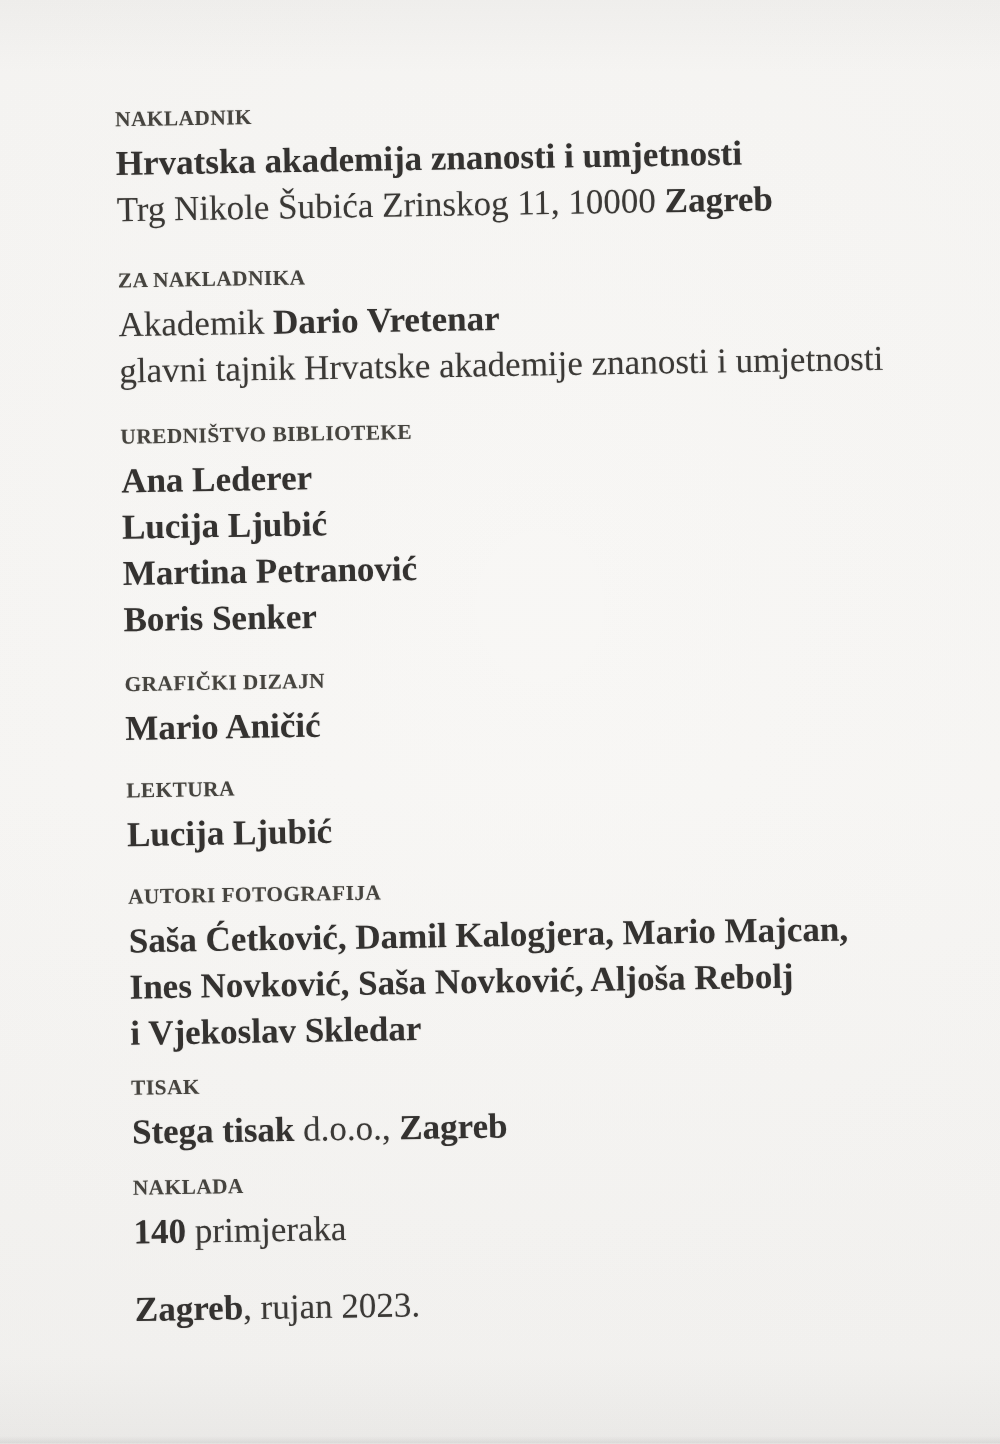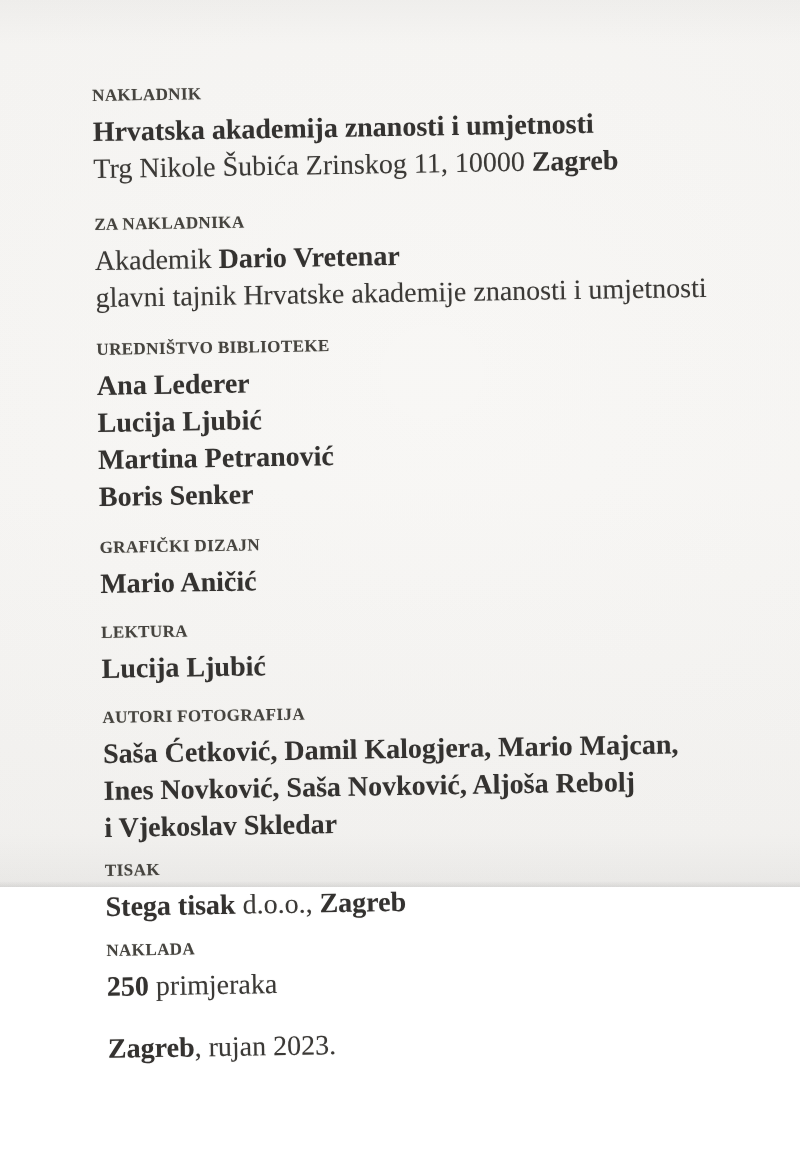--- a/index.html
+++ b/index.html
@@ -9,21 +9,21 @@
   body {
     width: 800px;
     height: 1155px;
     overflow: hidden;
     font-family: "Liberation Serif", "DejaVu Serif", serif;
   }
   
   .page {
     position: relative;
     width: 800px;
-    height: 887px;
+    height: 1155px;
     box-sizing: border-box;
     background:
       radial-gradient(145% 120% at 54% 42%, rgba(255,255,255,0) 0%, rgba(120,115,108,0.03) 68%, rgba(100,96,90,0.07) 100%),
       linear-gradient(180deg, #f1f0ee 0%, #f7f6f4 5%, #f8f7f5 55%, #f4f3f1 94%, #ecebe9 100%);
   }
   .page::after { 
     content: "";
     position: absolute;
     left: 0; right: 0; bottom: 0;
     height: 6px;
@@ -104,19 +104,19 @@
         <div class="line"><span class="run bold">Saša Ćetković, Damil Kalogjera, Mario Majcan,</span></div>
         <div class="line"><span class="run bold">Ines Novković, Saša Novković, Aljoša Rebolj</span></div>
         <div class="line"><span class="run bold">i Vjekoslav Skledar</span></div>
       </div>
       <div class="section">
         <div class="label">TISAK</div>
         <div class="line"><span class="run bold">Stega tisak</span><span class="run"> d.o.o., </span><span class="run bold">Zagreb</span></div>
       </div>
       <div class="section">
         <div class="label">NAKLADA</div>
-        <div class="line"><span class="run bold">250</span><span class="run"> primjeraka</span></div>
+        <div class="line"><span class="run bold">140</span><span class="run"> primjeraka</span></div>
       </div>
       <div class="section">
         <div class="line"><span class="run bold">Zagreb</span><span class="run">, rujan 2023.</span></div>
       </div>
     </div>
 </div>
 
 </body></html>

